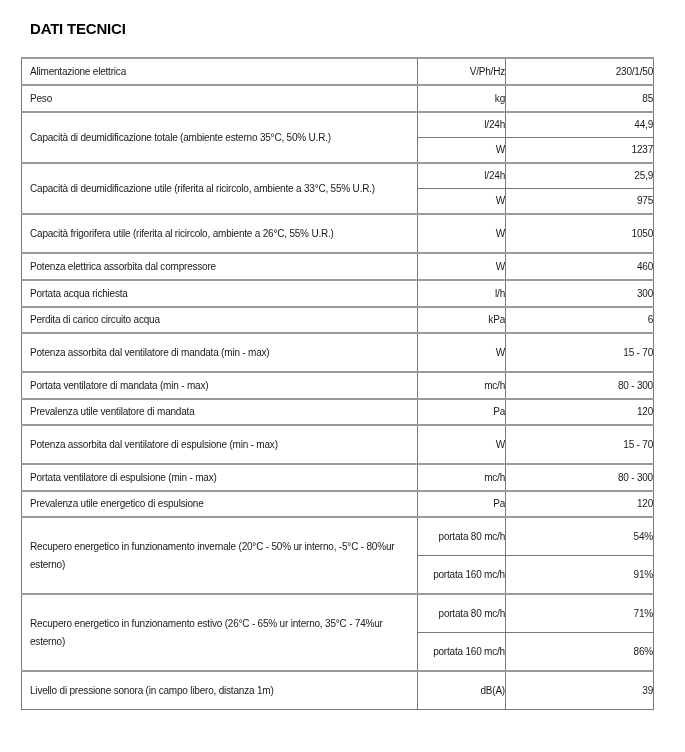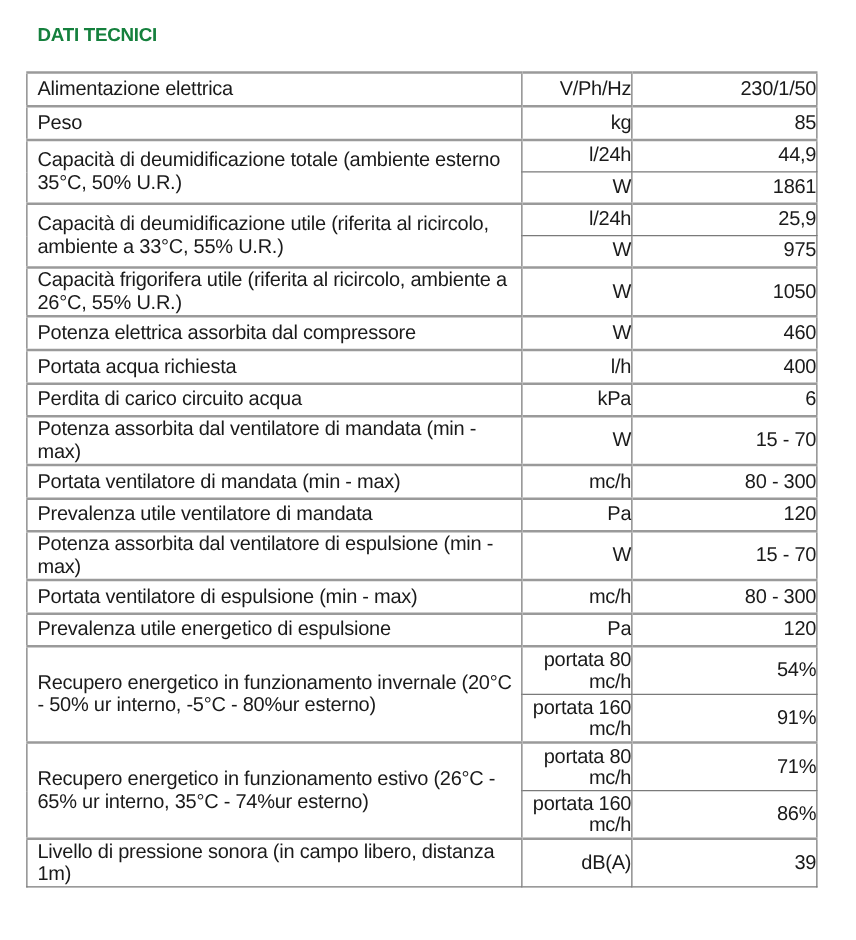--- a/index.html
+++ b/index.html
@@ -2,26 +2,26 @@
 <html><head>
 <meta charset="utf-8">
 <style>
   html, body { margin: 0; padding: 0; background: #ffffff; }
   body {
     width: 685px; height: 752px; position: relative; overflow: hidden;
     font-family: "Liberation Sans", sans-serif; color: #1a1a1a;
   }
   .title {
     position: absolute; left: 30px; top: 20px;
-    font-size: 15px; font-weight: bold; letter-spacing: -0.2px; color: #15803d;
+    font-size: 15px; font-weight: bold; letter-spacing: -0.2px; color: #000000;
   }
   table.spec {
     position: absolute; left: 21px; top: 57px;
     width: 632px; border-collapse: collapse; table-layout: fixed;
-    font-size: 16px; letter-spacing: -0.2px; padding-left: 47px;
+    font-size: 10px; letter-spacing: -0.2px; padding-left: 47px;
   }
   table.spec col.c1 { width: 396px; }
   table.spec col.c2 { width: 88px; }
   table.spec col.c3 { width: 148px; }
   table.spec td {
     border: 1px solid #7a7a7a;
     border-top: 2px solid #9a9a9a;
     padding: 0 0 0 8px; vertical-align: middle; line-height: 18px;
     overflow: hidden;
   }
@@ -54,21 +54,21 @@
       <td class="u">kg</td>
       <td class="v">85</td>
     </tr>
     <tr class="h26">
       <td rowspan="2">Capacità di deumidificazione totale (ambiente esterno 35°C, 50% U.R.)</td>
       <td class="u">l/24h</td>
       <td class="v">44,9</td>
     </tr>
     <tr class="h26">
       <td class="u sub">W</td>
-      <td class="v sub">1861</td>
+      <td class="v sub">1237</td>
     </tr>
     <tr class="h26">
       <td rowspan="2">Capacità di deumidificazione utile (riferita al ricircolo, ambiente a 33°C, 55% U.R.)</td>
       <td class="u">l/24h</td>
       <td class="v">25,9</td>
     </tr>
     <tr class="h26">
       <td class="u sub">W</td>
       <td class="v sub">975</td>
     </tr>
@@ -78,21 +78,21 @@
       <td class="v">1050</td>
     </tr>
     <tr class="h27">
       <td>Potenza elettrica assorbita dal  compressore</td>
       <td class="u">W</td>
       <td class="v">460</td>
     </tr>
     <tr class="h27">
       <td>Portata acqua richiesta</td>
       <td class="u">l/h</td>
-      <td class="v">400</td>
+      <td class="v">300</td>
     </tr>
     <tr class="h26">
       <td>Perdita di carico circuito acqua</td>
       <td class="u">kPa</td>
       <td class="v">6</td>
     </tr>
     <tr class="h39">
       <td>Potenza assorbita dal ventilatore di mandata (min - max)</td>
       <td class="u">W</td>
       <td class="v">15 - 70</td>

